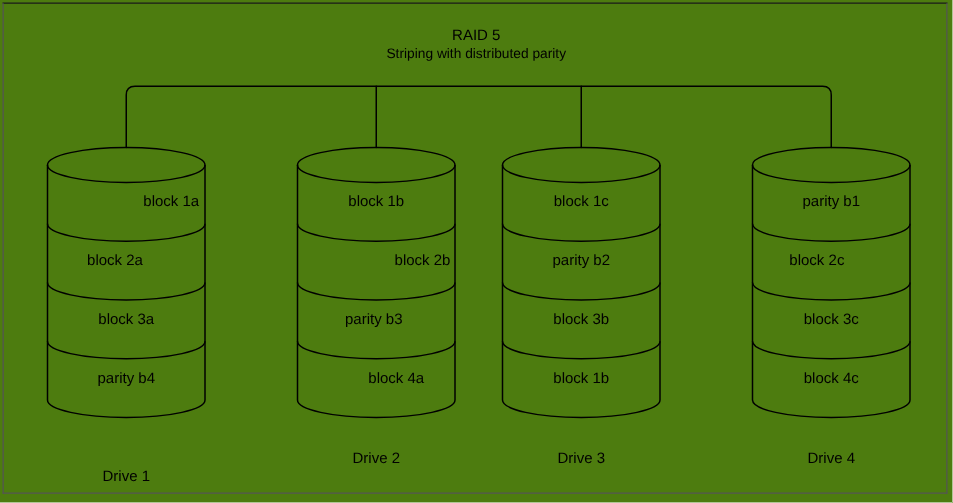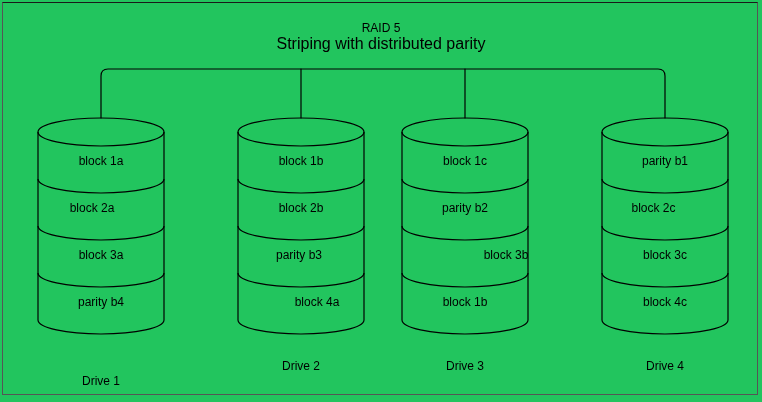--- a/index.html
+++ b/index.html
@@ -9,21 +9,21 @@
     background: #ffffff;
   }
   body {
     font-family: "Liberation Sans", sans-serif;
     -webkit-font-smoothing: antialiased;
   }
   #canvas {
     position: relative;
     width: 762px;
     height: 402px;
-    background: #22c55e;
+    background: #4d7c0f;
     overflow: hidden;
   }
   
   #frame {
     position: absolute;
     left: 2px;
     top: 2px;
     width: 756px;
     height: 393px;
     border: 1px solid #555555;
@@ -47,21 +47,21 @@
     width: 762px;
     text-align: center;
     line-height: 15px;
   }
   .title-line1 {
     font-size: 12px;
     color: #000000;
     display: block;
   }
   .title-line2 {
-    font-size: 16px;
+    font-size: 11px;
     color: #000000;
     display: block;
   }
   .block-label {
     position: absolute;
     font-size: 12px;
     color: #000000;
     text-align: center;
     white-space: nowrap;
     line-height: 14px;
@@ -127,33 +127,33 @@
           <ellipse cx="665" cy="132" rx="63" ry="14" fill="none"></ellipse>
           <path d="M 602 179 A 63 14 0 0 0 728 179" fill="none"></path>
           <path d="M 602 226 A 63 14 0 0 0 728 226" fill="none"></path>
           <path d="M 602 273 A 63 14 0 0 0 728 273" fill="none"></path>
           <path d="M 602 320 A 63 14 0 0 0 728 320" fill="none"></path>
         </g>
       </g>
   </svg>
 
   <div id="labels-layer">
-      <div class="block-label" style="left: 38px; width: 126px; top: 153.5px;">block 1a</div>
+      <div class="block-label" style="left: 38px; width: 126px; top: 153.5px; padding-left: 36px;">block 1a</div>
       <div class="block-label" style="left: 38px; width: 108px; top: 200.5px;">block 2a</div>
       <div class="block-label" style="left: 38px; width: 126px; top: 247.5px;">block 3a</div>
       <div class="block-label" style="left: 38px; width: 126px; top: 294.5px;">parity b4</div>
       <div class="drive-label" style="left: 38px; width: 126px; top: 374px;">Drive 1</div>
       <div class="block-label" style="left: 238px; width: 126px; top: 153.5px;">block 1b</div>
-      <div class="block-label" style="left: 238px; width: 126px; top: 200.5px;">block 2b</div>
+      <div class="block-label" style="left: 238px; width: 126px; top: 200.5px; padding-left: 37px;">block 2b</div>
       <div class="block-label" style="left: 238px; width: 122px; top: 247.5px;">parity b3</div>
       <div class="block-label" style="left: 238px; width: 126px; top: 294.5px; padding-left: 16px;">block 4a</div>
       <div class="drive-label" style="left: 238px; width: 126px; top: 359px;">Drive 2</div>
       <div class="block-label" style="left: 402px; width: 126px; top: 153.5px;">block 1c</div>
       <div class="block-label" style="left: 402px; width: 126px; top: 200.5px;">parity b2</div>
-      <div class="block-label" style="left: 402px; width: 126px; top: 247.5px; margin-left: 41px;">block 3b</div>
+      <div class="block-label" style="left: 402px; width: 126px; top: 247.5px;">block 3b</div>
       <div class="block-label" style="left: 402px; width: 126px; top: 294.5px;">block 1b</div>
       <div class="drive-label" style="left: 402px; width: 126px; top: 359px;">Drive 3</div>
       <div class="block-label" style="left: 602px; width: 126px; top: 153.5px;">parity b1</div>
       <div class="block-label" style="left: 602px; width: 103px; top: 200.5px;">block 2c</div>
       <div class="block-label" style="left: 602px; width: 126px; top: 247.5px;">block 3c</div>
       <div class="block-label" style="left: 602px; width: 126px; top: 294.5px;">block 4c</div>
       <div class="drive-label" style="left: 602px; width: 126px; top: 359px;">Drive 4</div>
     </div>
 
 </div>

